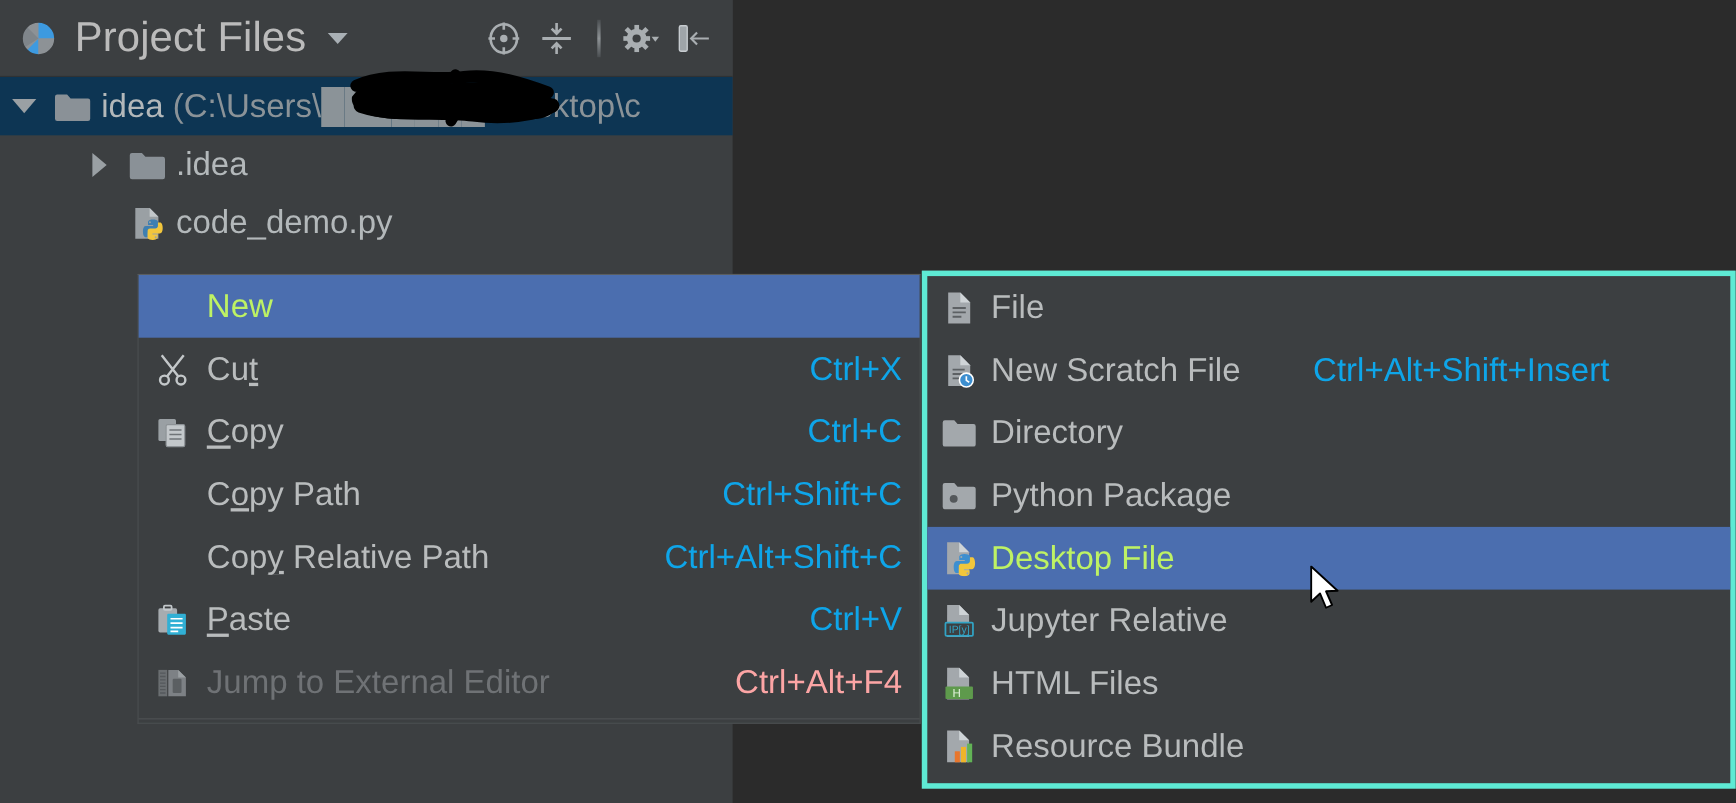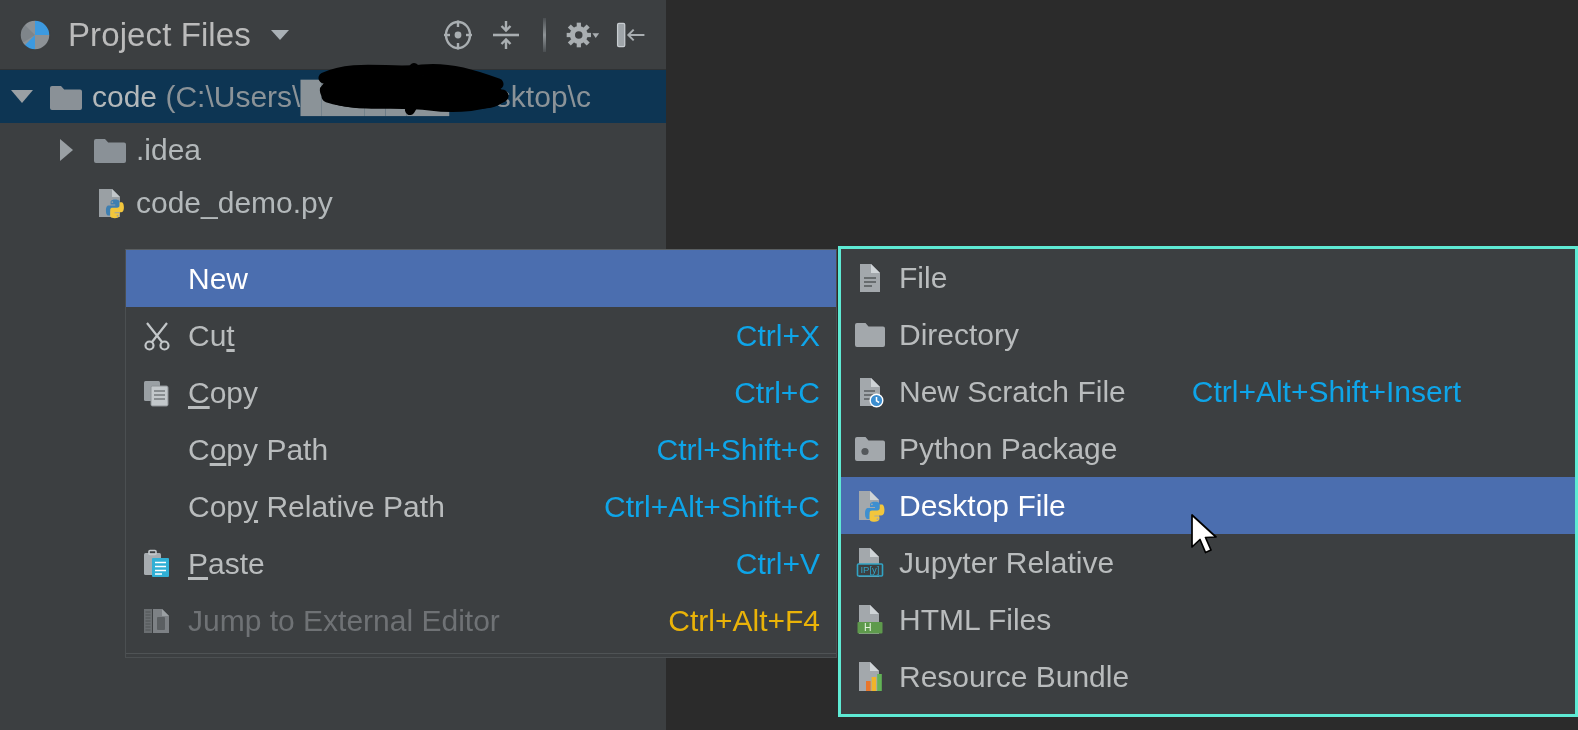--- a/index.html
+++ b/index.html
@@ -19,21 +19,21 @@
   }
   .tw-header {
     position: absolute; left: 0; top: 0; width: 666px; height: 70px;
     background: #3c3f41;
     border-bottom: 1px solid #2f3234;
     display: flex; align-items: center;
   }
   .tw-title-group { display: flex; align-items: center; padding-left: 18px; }
   .pie-icon { width: 34px; height: 34px; position: relative; flex: 0 0 auto; }
   .tw-title {
-    font-size: 33px; color: #bbbbbb; margin-left: 16px;
+    font-size: 38px; color: #bbbbbb; margin-left: 16px;
     letter-spacing: .1px; white-space: nowrap;
   }
   .caret-down {
     width: 0; height: 0; margin-left: 20px;
     border-left: 9px solid transparent;
     border-right: 9px solid transparent;
     border-top: 10px solid #a9b0b5;
   }
   .tw-actions {
     position: absolute; right: 18px; top: 0; height: 70px;
@@ -48,52 +48,52 @@
     height: 53px; display: flex; align-items: center;
     font-size: 30px; color: #b3b8ba; white-space: nowrap;
   }
   .trow.selected { background: #0d3553; }
   .trow .twisty { width: 44px; display: flex; justify-content: center; align-items: center; flex: 0 0 auto; }
   .tri-down { width: 0; height: 0; border-left: 11px solid transparent; border-right: 11px solid transparent; border-top: 13px solid #9aa0a4; }
   .tri-right { width: 0; height: 0; border-top: 11px solid transparent; border-bottom: 11px solid transparent; border-left: 13px solid #9aa0a4; }
   .trow .ticon { width: 44px; display: flex; justify-content: center; align-items: center; flex: 0 0 auto; }
   .trow .tlabel { margin-left: 4px; }
   .tlabel .dim { color: #8b9398; }
-  .indent-1 { padding-left: 44px; }
+  .indent-1 { padding-left: 68px; }
 
   
   .redact { position: absolute; left: 318px; top: 60px; width: 192px; height: 56px; pointer-events: none; }
 
   
   .menu {
     position: absolute; left: 125px; top: 249px;
     width: 712px;
     background: #3c3f41;
     border: 1px solid #4b4f51;
     border-top-color: #5a5e60;
   }
   .mi {
     position: relative; height: 57px; display: flex; align-items: center;
     font-size: 30px; color: #b9bcbd; white-space: nowrap;
   }
-  .mi.sel { background: #4b6eaf; color: #ffffff; }
+  .mi.sel { background: #4b6eaf; color: #bef264; }
   .mi.disabled { color: #6f7275; }
   .mi .micon { width: 62px; display: flex; justify-content: center; align-items: center; flex: 0 0 auto; }
   .mi .mlabel { flex: 1 1 auto; }
   .mi .mshort { padding-right: 16px; color: #0ea5e9; }
-  .mi.disabled .mshort { color: #eab308; }
+  .mi.disabled .mshort { color: #fca5a5; }
   .mi .u { text-decoration: underline; text-underline-offset: 3px; }
   .msep { height: 1px; background: #4f5355; margin: 4px 0 3px 0; }
 
   
   .submenu {
     position: absolute; left: 838px; top: 246px;
     width: 740px; height: 471px;
     background: #3c3f41;
-    border: 3px solid #5eead4;
+    border: 5px solid #5eead4;
   }
   .submenu .mi .micon { width: 58px; }
   .submenu .mi .mlabel { flex: 0 0 auto; }
   .submenu .mi .mshort { margin-left: 66px; }
 
   
   svg { display: block; }
 
   
   .cursor { position: absolute; left: 1190px; top: 514px; width: 32px; height: 46px; }
@@ -171,21 +171,21 @@
 
       <div class="trow selected">
         <span class="twisty">
           <span class="tri-down"></span>
         </span>
         <span class="ticon">
           <svg width="34" height="28" viewBox="0 0 34 28">
             <path d="M1 5 a2 2 0 0 1 2-2 h9 l3.2 3.6 H31 a2 2 0 0 1 2 2 V25 a2 2 0 0 1 -2 2 H3 a2 2 0 0 1 -2-2 Z" fill="#8a9197"></path>
           </svg>
         </span>
-        <span class="tlabel"><span>code</span><span class="dim"> (C:\Users\███████\Desktop\c</span></span>
+        <span class="tlabel"><span>idea</span><span class="dim"> (C:\Users\███████\Desktop\c</span></span>
       </div>
 
       <div class="trow indent-1">
         <span class="twisty">
           <span class="tri-right"></span>
         </span>
         <span class="ticon">
           <svg width="34" height="28" viewBox="0 0 34 28">
             <path d="M1 5 a2 2 0 0 1 2-2 h9 l3.2 3.6 H31 a2 2 0 0 1 2 2 V25 a2 2 0 0 1 -2 2 H3 a2 2 0 0 1 -2-2 Z" fill="#8a9197"></path>
           </svg>
@@ -324,43 +324,43 @@
             <line x1="9" y1="20" x2="21" y2="20"></line>
             <line x1="9" y1="24" x2="17" y2="24"></line>
           </g>
         </svg>
       </span>
       <span class="mlabel">File</span>
     </div>
 
     <div class="mi">
       <span class="micon">
-        <svg width="32" height="27" viewBox="0 0 32 27">
-          <path d="M1 4 a2 2 0 0 1 2-2 h8.5 l3 3.4 H29 a2 2 0 0 1 2 2 V24 a2 2 0 0 1 -2 2 H3 a2 2 0 0 1 -2-2 Z" fill="#a3a8ac"></path>
-        </svg>
-      </span>
-      <span class="mlabel">Directory</span>
-    </div>
-
-    <div class="mi">
-      <span class="micon">
         <svg width="30" height="32" viewBox="0 0 30 32">
           <path d="M5 2 h11 l9 9 v19 h-20 Z" fill="#a3a8ac"></path>
           <path d="M16 2 l9 9 h-9 Z" fill="#cfd4d7"></path>
           <g stroke="#5d6164" stroke-width="1.6">
             <line x1="9" y1="15" x2="20" y2="15"></line>
             <line x1="9" y1="19" x2="20" y2="19"></line>
             <line x1="9" y1="23" x2="16" y2="23"></line>
           </g>
           <circle cx="21.5" cy="24.5" r="6.3" fill="#3d8fd0" stroke="#ffffff" stroke-width="1.4"></circle>
           <path d="M21.5 21 v3.8 l2.6 1.7" stroke="#ffffff" stroke-width="1.5" fill="none"></path>
         </svg>
       </span>
       <span class="mlabel">New Scratch File</span>
       <span class="mshort">Ctrl+Alt+Shift+Insert</span>
+    </div>
+
+    <div class="mi">
+      <span class="micon">
+        <svg width="32" height="27" viewBox="0 0 32 27">
+          <path d="M1 4 a2 2 0 0 1 2-2 h8.5 l3 3.4 H29 a2 2 0 0 1 2 2 V24 a2 2 0 0 1 -2 2 H3 a2 2 0 0 1 -2-2 Z" fill="#a3a8ac"></path>
+        </svg>
+      </span>
+      <span class="mlabel">Directory</span>
     </div>
 
     <div class="mi">
       <span class="micon">
         <svg width="32" height="27" viewBox="0 0 32 27">
           <path d="M1 4 a2 2 0 0 1 2-2 h8.5 l3 3.4 H29 a2 2 0 0 1 2 2 V24 a2 2 0 0 1 -2 2 H3 a2 2 0 0 1 -2-2 Z" fill="#a3a8ac"></path>
           <circle cx="11" cy="16.5" r="3.6" fill="#54585b"></circle>
         </svg>
       </span>
       <span class="mlabel">Python Package</span>

